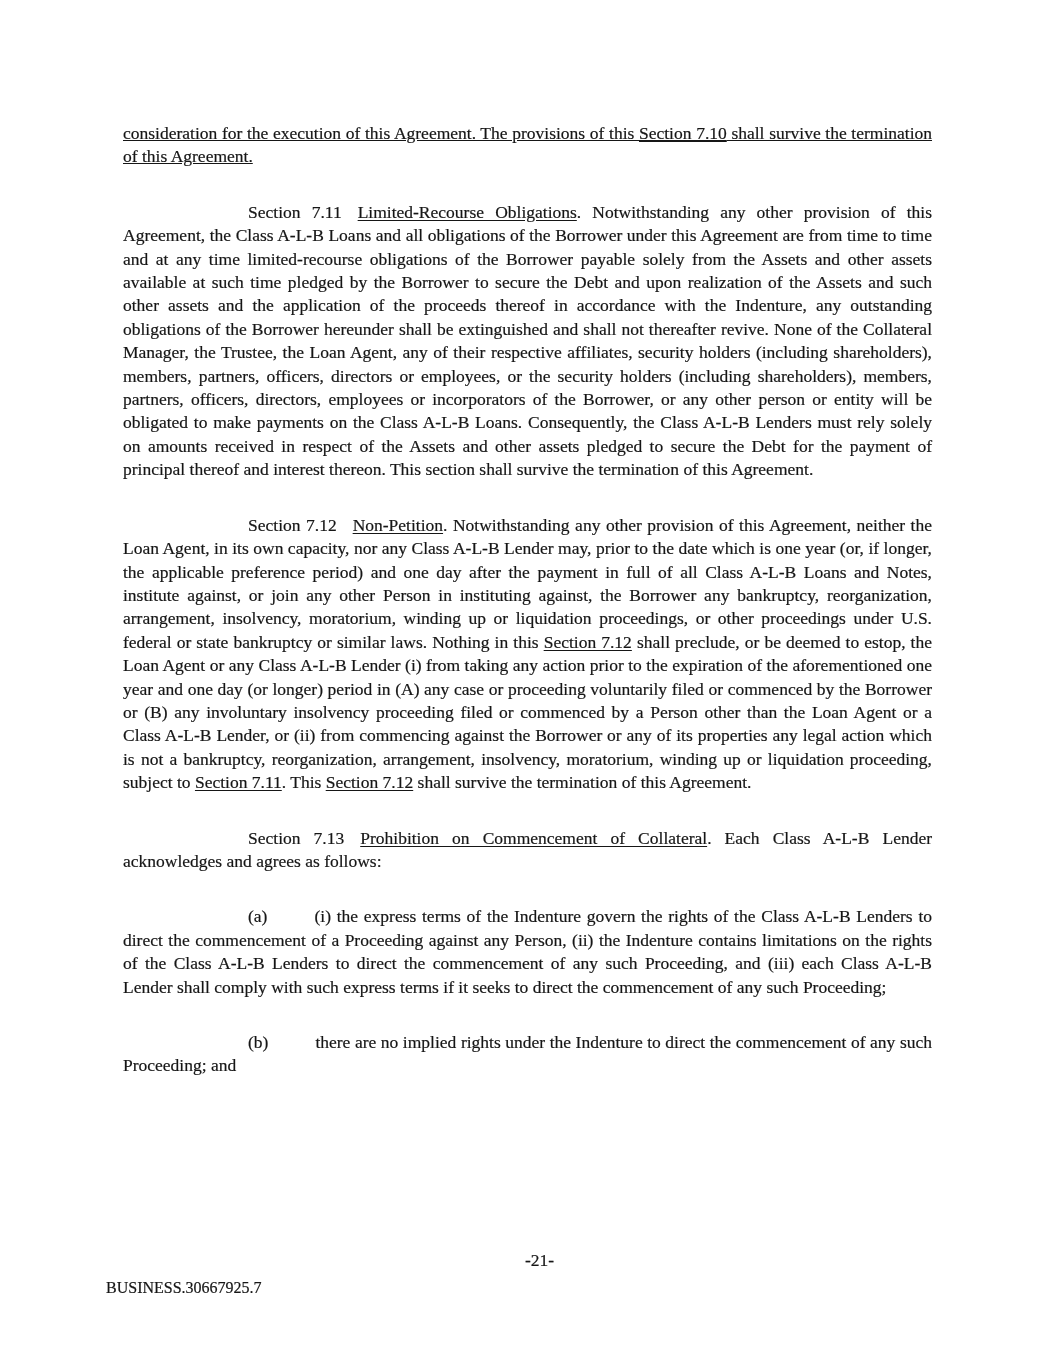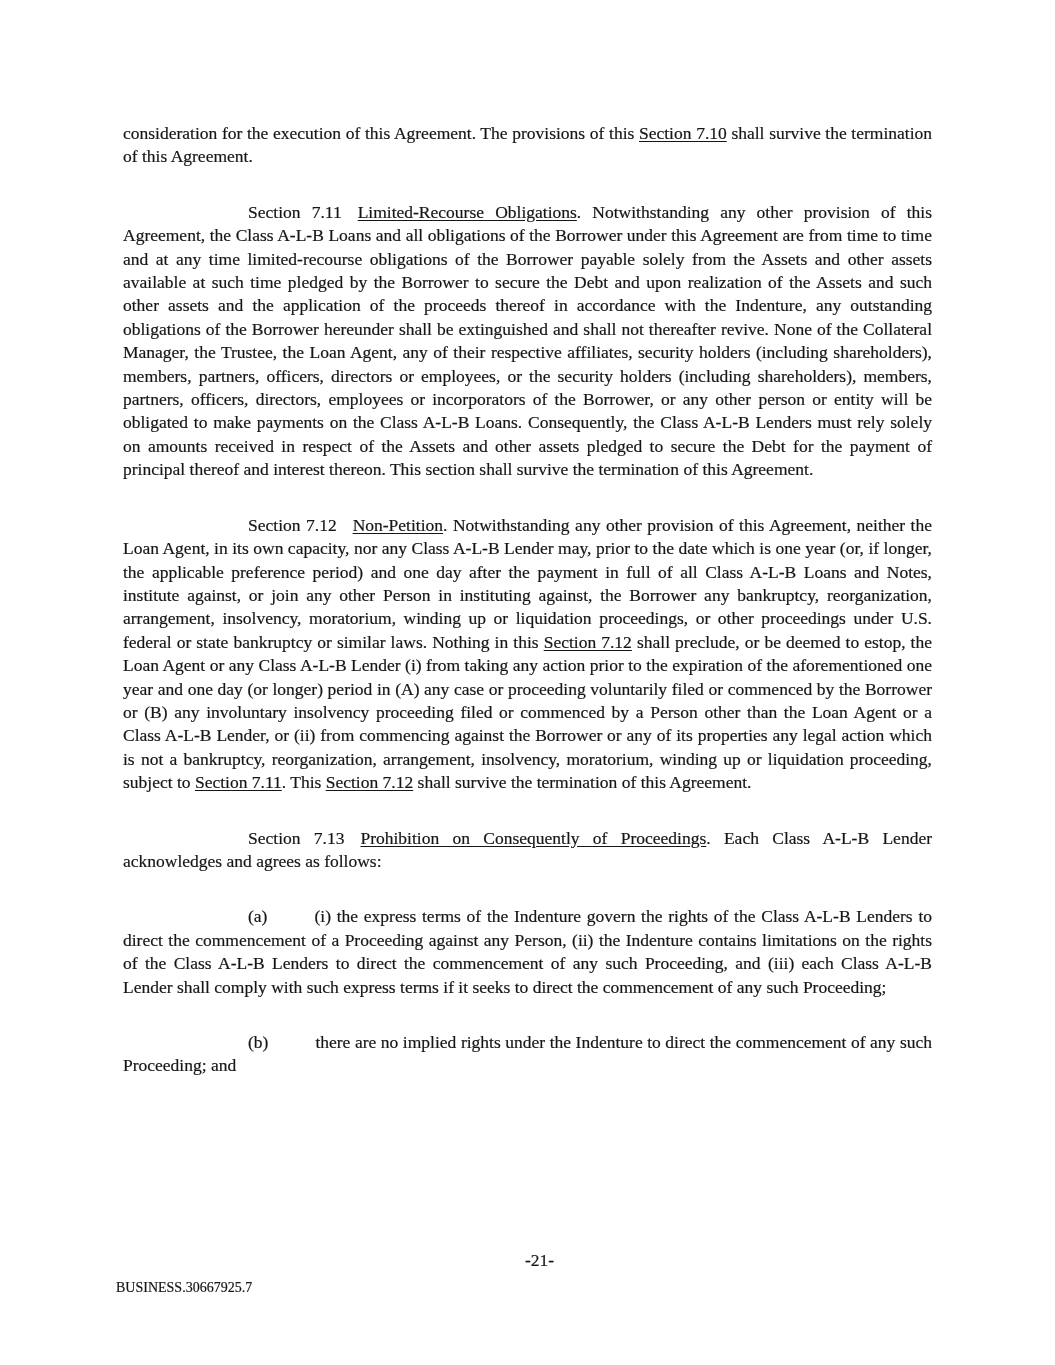--- a/index.html
+++ b/index.html
@@ -19,55 +19,55 @@
     position: absolute;
     left: 123px;
     top: 122px;
     width: 809px;
   }
   .para {
     margin: 23px 0 0 0;
     text-align: justify;
     hyphens: none;
   }
-  .para:first-child { margin-top: 0; }
+  .para:first-child { margin-top: 0; text-decoration: underline; }
   .indent { text-indent: 125px; margin-top: 32px; }
   .tab { display: inline-block; width: 16px; }
   .tab-wide { display: inline-block; width: 47px; }
   .u { text-decoration: underline; text-underline-offset: 2px; }
   .footer-page {
     position: absolute;
     left: 0;
     top: 1249px;
     width: 100%;
     text-align: center;
     margin-left: 12px;
   }
   .footer-id {
     position: absolute;
-    left: 116px;
+    left: 106px;
     top: 1280px;
-    font-size: 14px;
+    font-size: 16px;
     line-height: 15px;
     font-family: Liberation Serif, serif;
   }
 </style>
 </head>
 <body>
 
 <div class="page">
   <div class="content">
 
     <p class="para"><span>consideration for the execution of this Agreement. The provisions of this </span><span class="u">Section 7.10</span><span> shall survive the termination of this Agreement.</span></p>
 
     <p class="para indent"><span>Section 7.11</span><span class="tab"></span><span class="u">Limited-Recourse Obligations</span><span>. Notwithstanding any other provision of this Agreement, the Class A-L-B Loans and all obligations of the Borrower under this Agreement are from time to time and at any time limited-recourse obligations of the Borrower payable solely from the Assets and other assets available at such time pledged by the Borrower to secure the Debt and upon realization of the Assets and such other assets and the application of the proceeds thereof in accordance with the Indenture, any outstanding obligations of the Borrower hereunder shall be extinguished and shall not thereafter revive. None of the Collateral Manager, the Trustee, the Loan Agent, any of their respective affiliates, security holders (including shareholders), members, partners, officers, directors or employees, or the security holders (including shareholders), members, partners, officers, directors, employees or incorporators of the Borrower, or any other person or entity will be obligated to make payments on the Class A-L-B Loans. Consequently, the Class A-L-B Lenders must rely solely on amounts received in respect of the Assets and other assets pledged to secure the Debt for the payment of principal thereof and interest thereon. This section shall survive the termination of this Agreement.</span></p>
 
     <p class="para indent"><span>Section 7.12</span><span class="tab"></span><span class="u">Non-Petition</span><span>. Notwithstanding any other provision of this Agreement, neither the Loan Agent, in its own capacity, nor any Class A-L-B Lender may, prior to the date which is one year (or, if longer, the applicable preference period) and one day after the payment in full of all Class A-L-B Loans and Notes, institute against, or join any other Person in instituting against, the Borrower any bankruptcy, reorganization, arrangement, insolvency, moratorium, winding up or liquidation proceedings, or other proceedings under U.S. federal or state bankruptcy or similar laws. Nothing in this </span><span class="u">Section 7.12</span><span> shall preclude, or be deemed to estop, the Loan Agent or any Class A-L-B Lender (i) from taking any action prior to the expiration of the aforementioned one year and one day (or longer) period in (A) any case or proceeding voluntarily filed or commenced by the Borrower or (B) any involuntary insolvency proceeding filed or commenced by a Person other than the Loan Agent or a Class A-L-B Lender, or (ii) from commencing against the Borrower or any of its properties any legal action which is not a bankruptcy, reorganization, arrangement, insolvency, moratorium, winding up or liquidation proceeding, subject to </span><span class="u">Section 7.11</span><span>. This </span><span class="u">Section 7.12</span><span> shall survive the termination of this Agreement.</span></p>
 
-    <p class="para indent"><span>Section 7.13</span><span class="tab"></span><span class="u">Prohibition on Consequently of Proceedings</span><span>. Each Class A-L-B Lender acknowledges and agrees as follows:</span></p>
+    <p class="para indent"><span>Section 7.13</span><span class="tab"></span><span class="u">Prohibition on Commencement of Collateral</span><span>. Each Class A-L-B Lender acknowledges and agrees as follows:</span></p>
 
     <p class="para indent"><span>(a)</span><span class="tab-wide"></span><span>(i) the express terms of the Indenture govern the rights of the Class A-L-B Lenders to direct the commencement of a Proceeding against any Person, (ii) the Indenture contains limitations on the rights of the Class A-L-B Lenders to direct the commencement of any such Proceeding, and (iii) each Class A-L-B Lender shall comply with such express terms if it seeks to direct the commencement of any such Proceeding;</span></p>
 
     <p class="para indent"><span>(b)</span><span class="tab-wide"></span><span>there are no implied rights under the Indenture to direct the commencement of any such Proceeding; and</span></p>
 
   </div>
 
   <div class="footer-page">-21-</div>
   <div class="footer-id">BUSINESS.30667925.7</div>
 </div>

